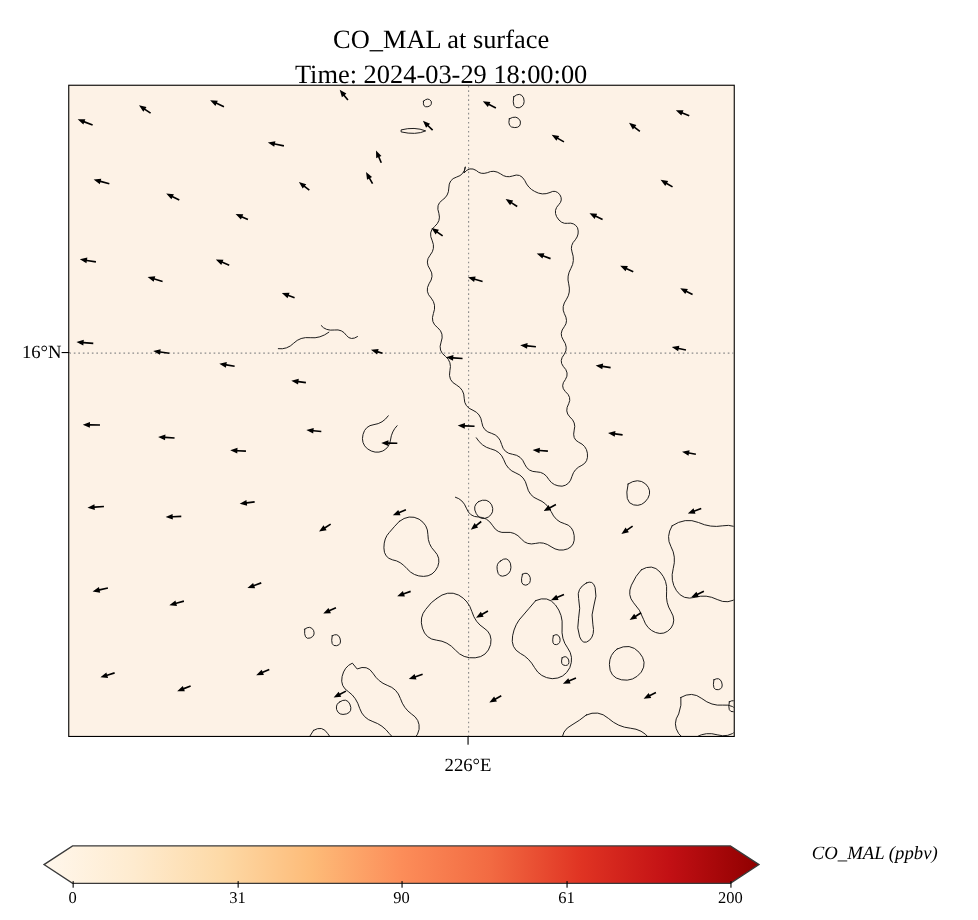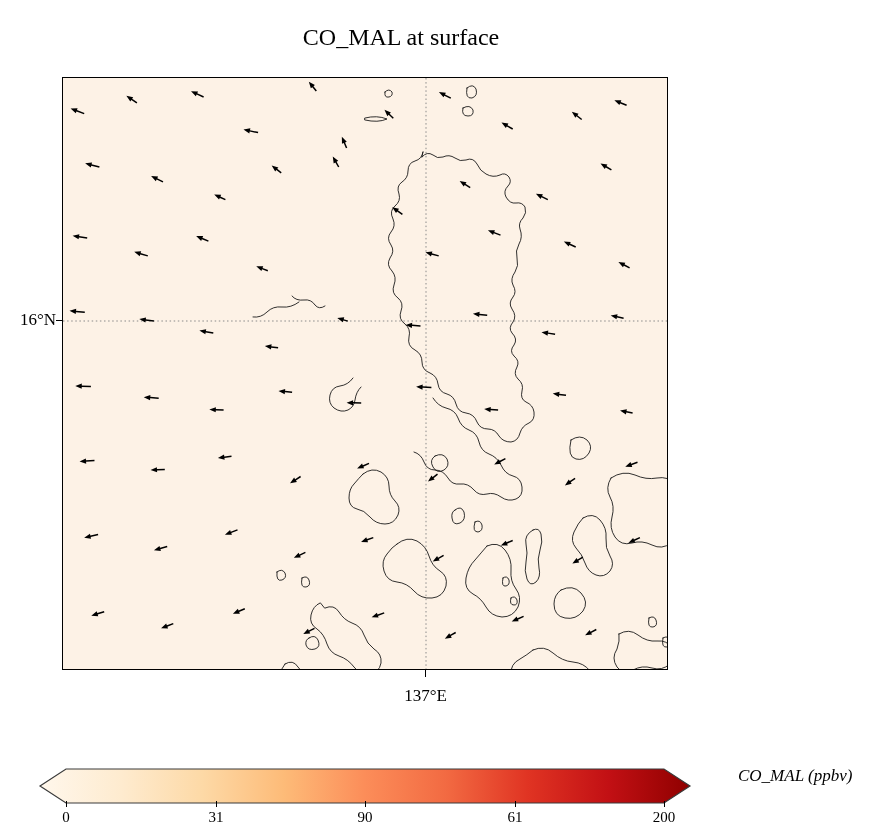--- a/index.html
+++ b/index.html
@@ -100,20 +100,21 @@
     font-style: italic;
     color: #000;
     white-space: nowrap;
   }
 </style>
 </head>
 <body>
 
 <div id="figure-title">
   <span class="line">CO_MAL at surface</span>
+  <span class="line">Time: 2024-03-29 18:00:00</span>
 </div>
 
 <div id="map-axes" style="background: rgb(253, 242, 230);">
   <svg id="map-canvas" width="606" height="593" viewBox="0 0 606 593">
 
     <g>
       <line x1="0" y1="243" x2="606" y2="243" stroke="#8a8a8a" stroke-width="1" stroke-dasharray="1.5,2.6"></line>
       <line x1="363" y1="0" x2="363" y2="593" stroke="#8a8a8a" stroke-width="1" stroke-dasharray="1.5,2.6"></line>
     </g>
 
@@ -292,21 +293,21 @@
         <polygon points="0,-0.75 5.983140630466357,-0.75 5.983140630466357,-2.6 12.483140630466357,0 5.983140630466357,2.6 5.983140630466357,0.75 0,0.75" transform="translate(392.7,554.5) rotate(150.6)"></polygon>
         <polygon points="0,-0.75 6.446814279968644,-0.75 6.446814279968644,-2.6 12.946814279968644,0 6.446814279968644,2.6 6.446814279968644,0.75 0,0.75" transform="translate(460.6,538.4) rotate(156.8)"></polygon>
         <polygon points="0,-0.75 6.1212836114239995,-0.75 6.1212836114239995,-2.6 12.621283611424,0 6.1212836114239995,2.6 6.1212836114239995,0.75 0,0.75" transform="translate(533.3,551.5) rotate(152.7)"></polygon>
       </g>
   </svg>
 </div>
 
 <div class="tick-mark" id="ytick-16n"></div>
 <div class="tick-mark" id="xtick-122e"></div>
 <div class="tick-label" id="ylabel-16n">16°N</div>
-<div class="tick-label" id="xlabel-122e">137°E</div>
+<div class="tick-label" id="xlabel-122e">226°E</div>
 
 <div id="colorbar-axes">
   <svg id="colorbar-svg" width="656" height="42" viewBox="0 0 656 42">
     <defs>
       <linearGradient id="orrd" x1="0" y1="0" x2="1" y2="0">
           <stop offset="0%" stop-color="#fff7ec"></stop>
           <stop offset="12.5%" stop-color="#feebcf"></stop>
           <stop offset="25%" stop-color="#fdd9a6"></stop>
           <stop offset="37.5%" stop-color="#fdbb78"></stop>
           <stop offset="50%" stop-color="#fc8d59"></stop>

